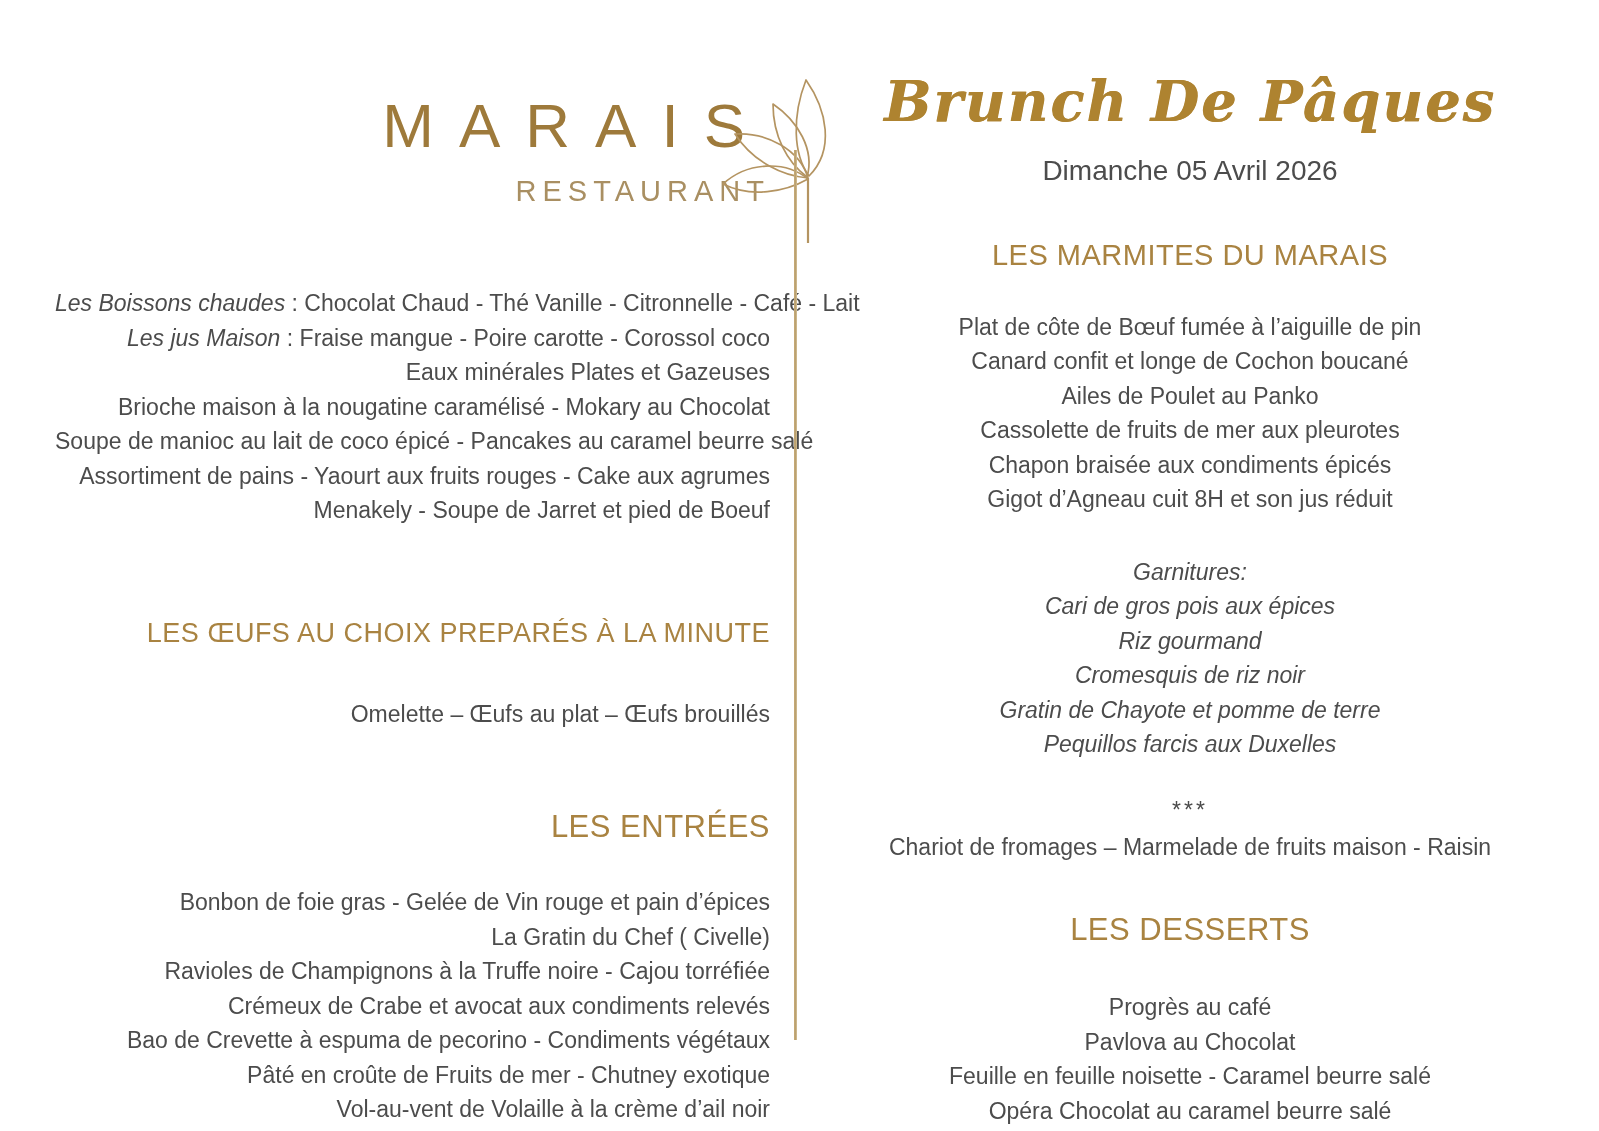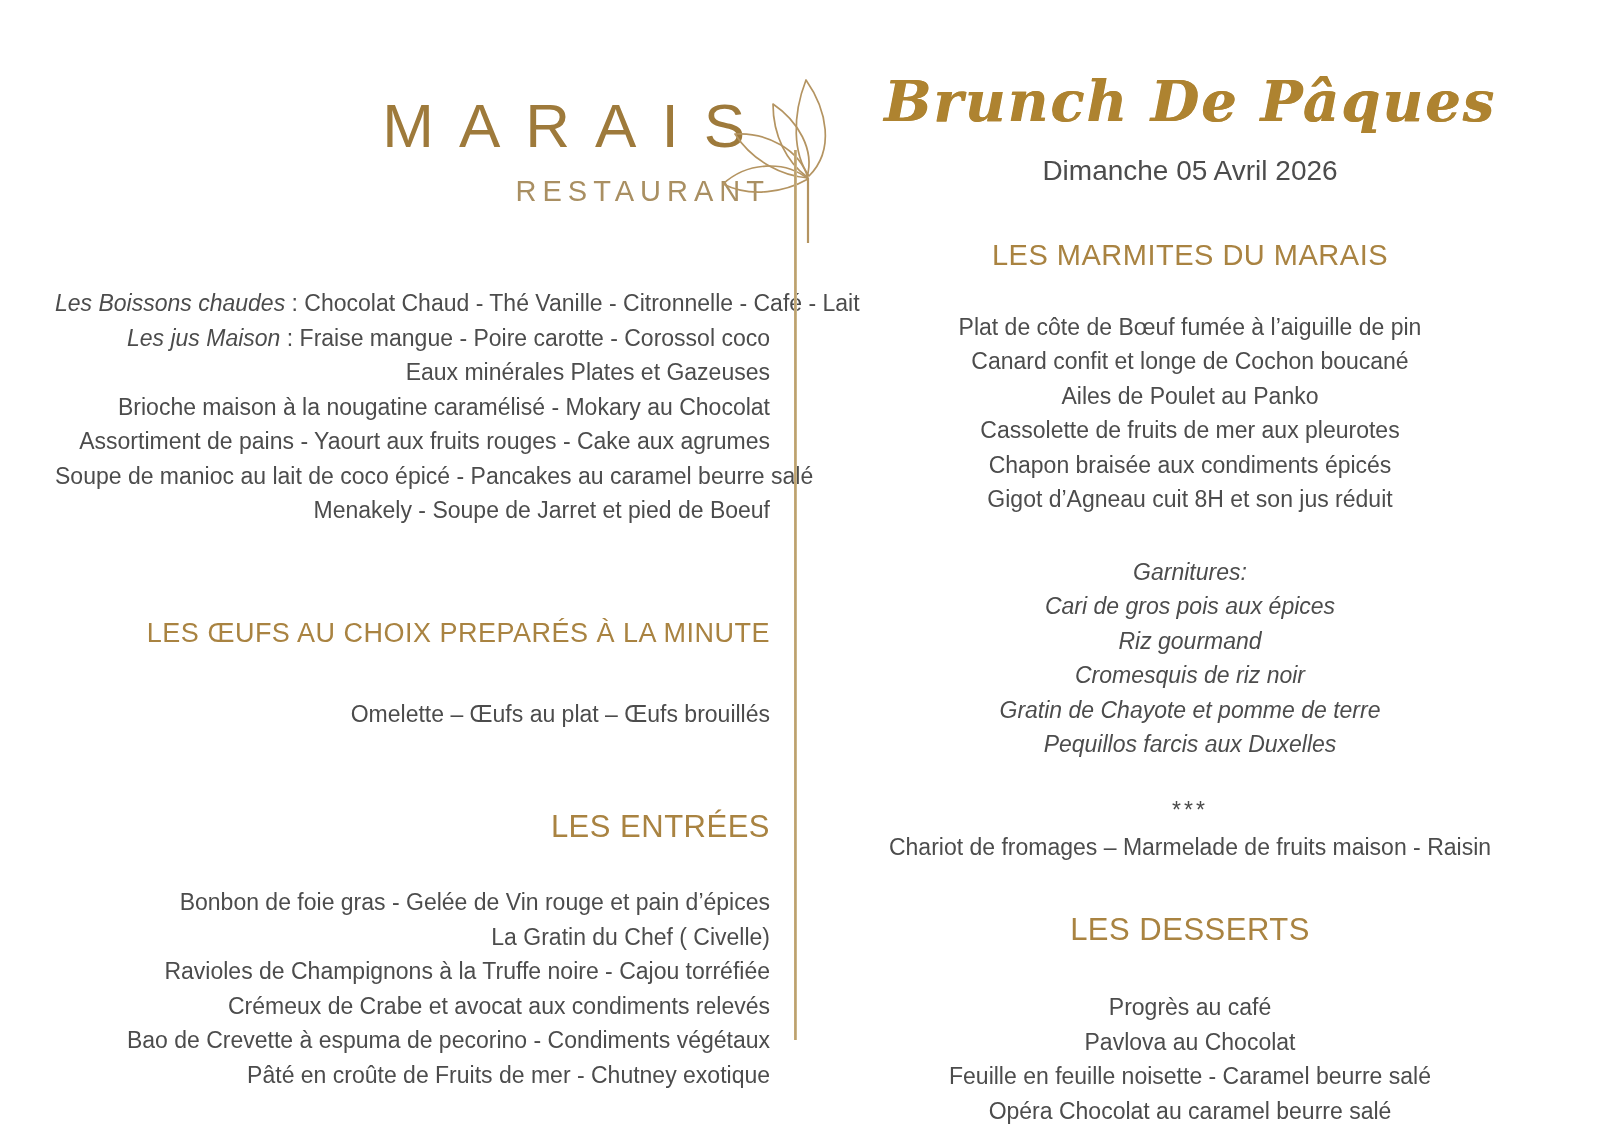--- a/index.html
+++ b/index.html
@@ -159,37 +159,38 @@
 
     <div class="brand-name">MARAIS</div>
     <div class="brand-sub">RESTAURANT</div>
 
     <div class="block-breakfast">
       <div id="breakfast-lines">
           <div class="menu-line"><span class="ital">Les Boissons chaudes</span> : Chocolat Chaud - Thé Vanille - Citronnelle - Café - Lait</div>
           <div class="menu-line"><span class="ital">Les jus Maison</span> : Fraise mangue - Poire carotte - Corossol coco</div>
           <div class="menu-line">Eaux minérales Plates et Gazeuses</div>
           <div class="menu-line">Brioche maison à la nougatine caramélisé - Mokary au Chocolat</div>
+          <div class="menu-line">Soupe de manioc au lait de coco épicé - Pancakes au caramel beurre salé</div>
           <div class="menu-line">Assortiment de pains - Yaourt aux fruits rouges - Cake aux agrumes</div>
-          <div class="menu-line">Soupe de manioc au lait de coco épicé - Pancakes au caramel beurre salé</div>
           <div class="menu-line">Menakely - Soupe de Jarret et pied de Boeuf</div>
         </div>
     </div>
 
     <div class="section-head head-eggs">LES ŒUFS AU CHOIX PREPARÉS À LA MINUTE</div>
     <div class="menu-line eggs-line">Omelette – Œufs au plat – Œufs brouillés</div>
 
     <div class="section-head head-entrees">LES ENTRÉES</div>
     <div class="entrees-list" id="starters-list">
         <div class="menu-line">Bonbon de foie gras - Gelée de Vin rouge et pain d’épices</div>
         <div class="menu-line">La Gratin du Chef ( Civelle)</div>
         <div class="menu-line">Ravioles de Champignons à la Truffe noire - Cajou torréfiée</div>
         <div class="menu-line">Crémeux de Crabe et avocat aux condiments relevés</div>
         <div class="menu-line">Bao de Crevette à espuma de pecorino - Condiments végétaux</div>
         <div class="menu-line">Pâté en croûte de Fruits de mer - Chutney exotique</div>
+        <div class="menu-line">Vol-au-vent de Volaille à la crème d’ail noir</div>
       </div>
 
   </div>
 
   <div class="logo-mark">
     <svg width="190" height="185" viewBox="0 0 190 185" fill="none" stroke="#b49461" stroke-width="1.7" stroke-linejoin="round">
 
       <path d="M112 118 C 96 96, 95 58, 109 22 C 130 52, 138 92, 112 118 Z"></path>
 
       <path d="M110 119 C 90 104, 76 78, 76 46 C 101 63, 118 92, 110 119 Z"></path>

